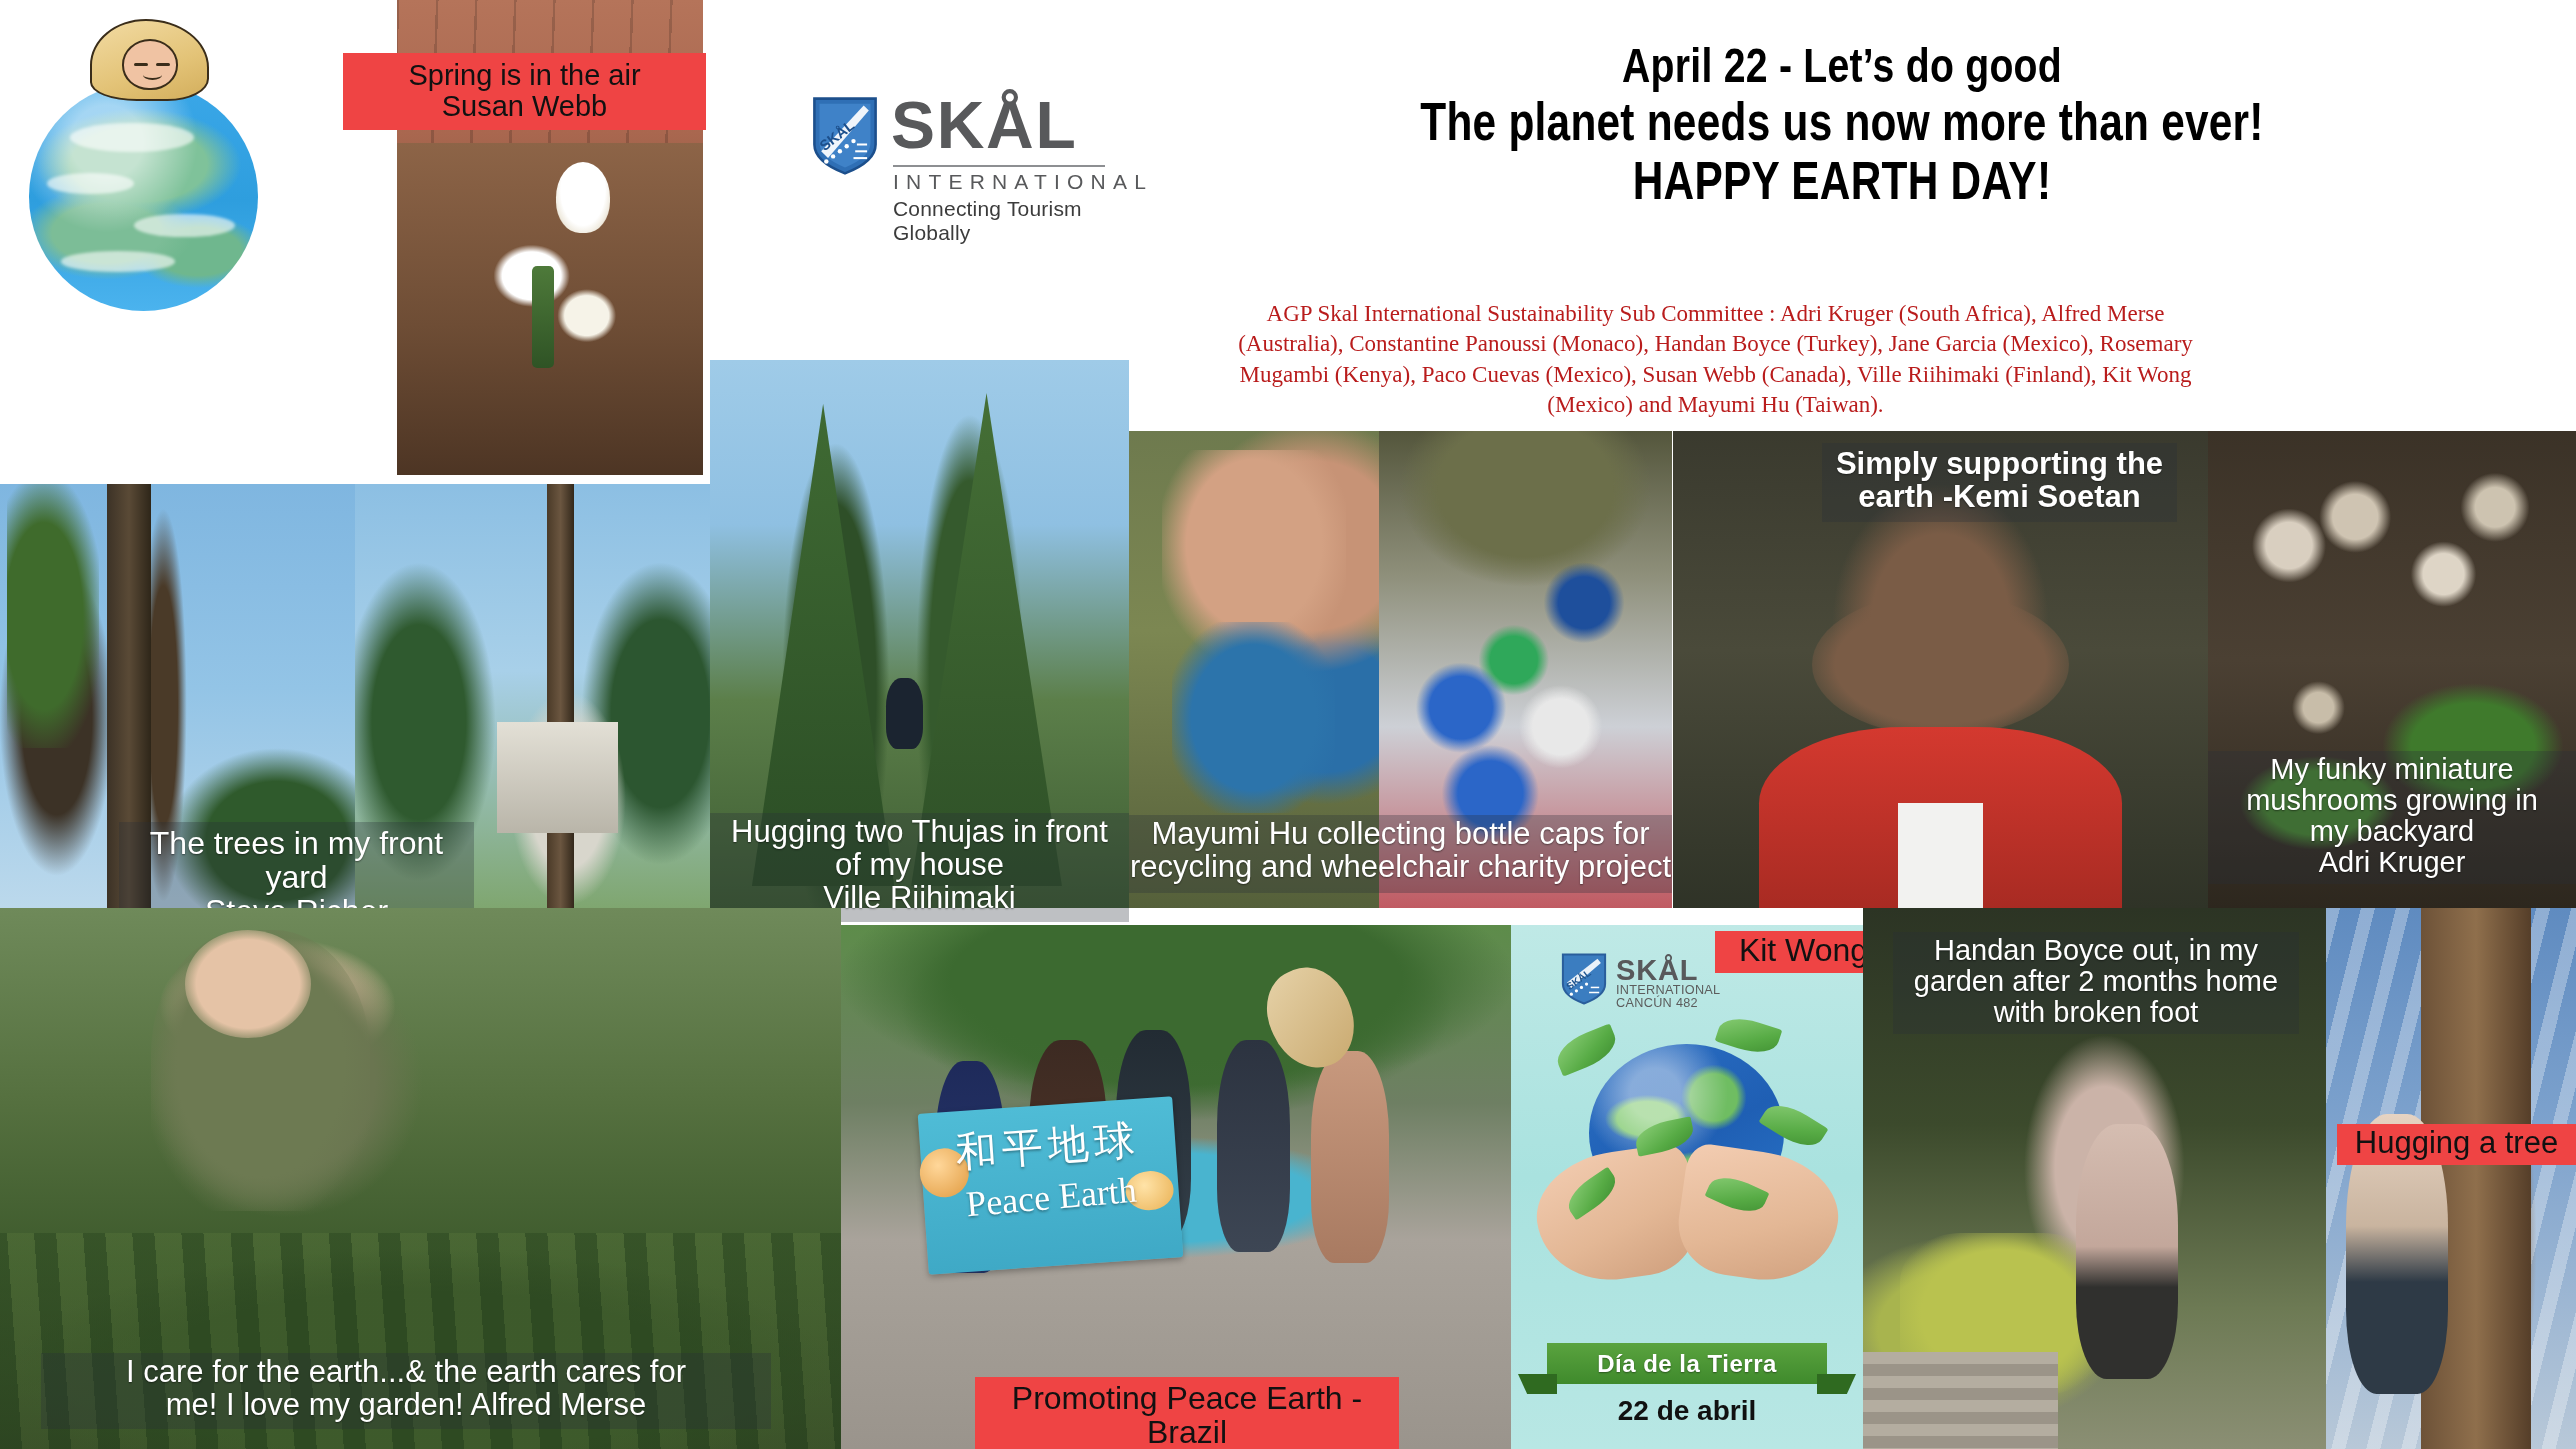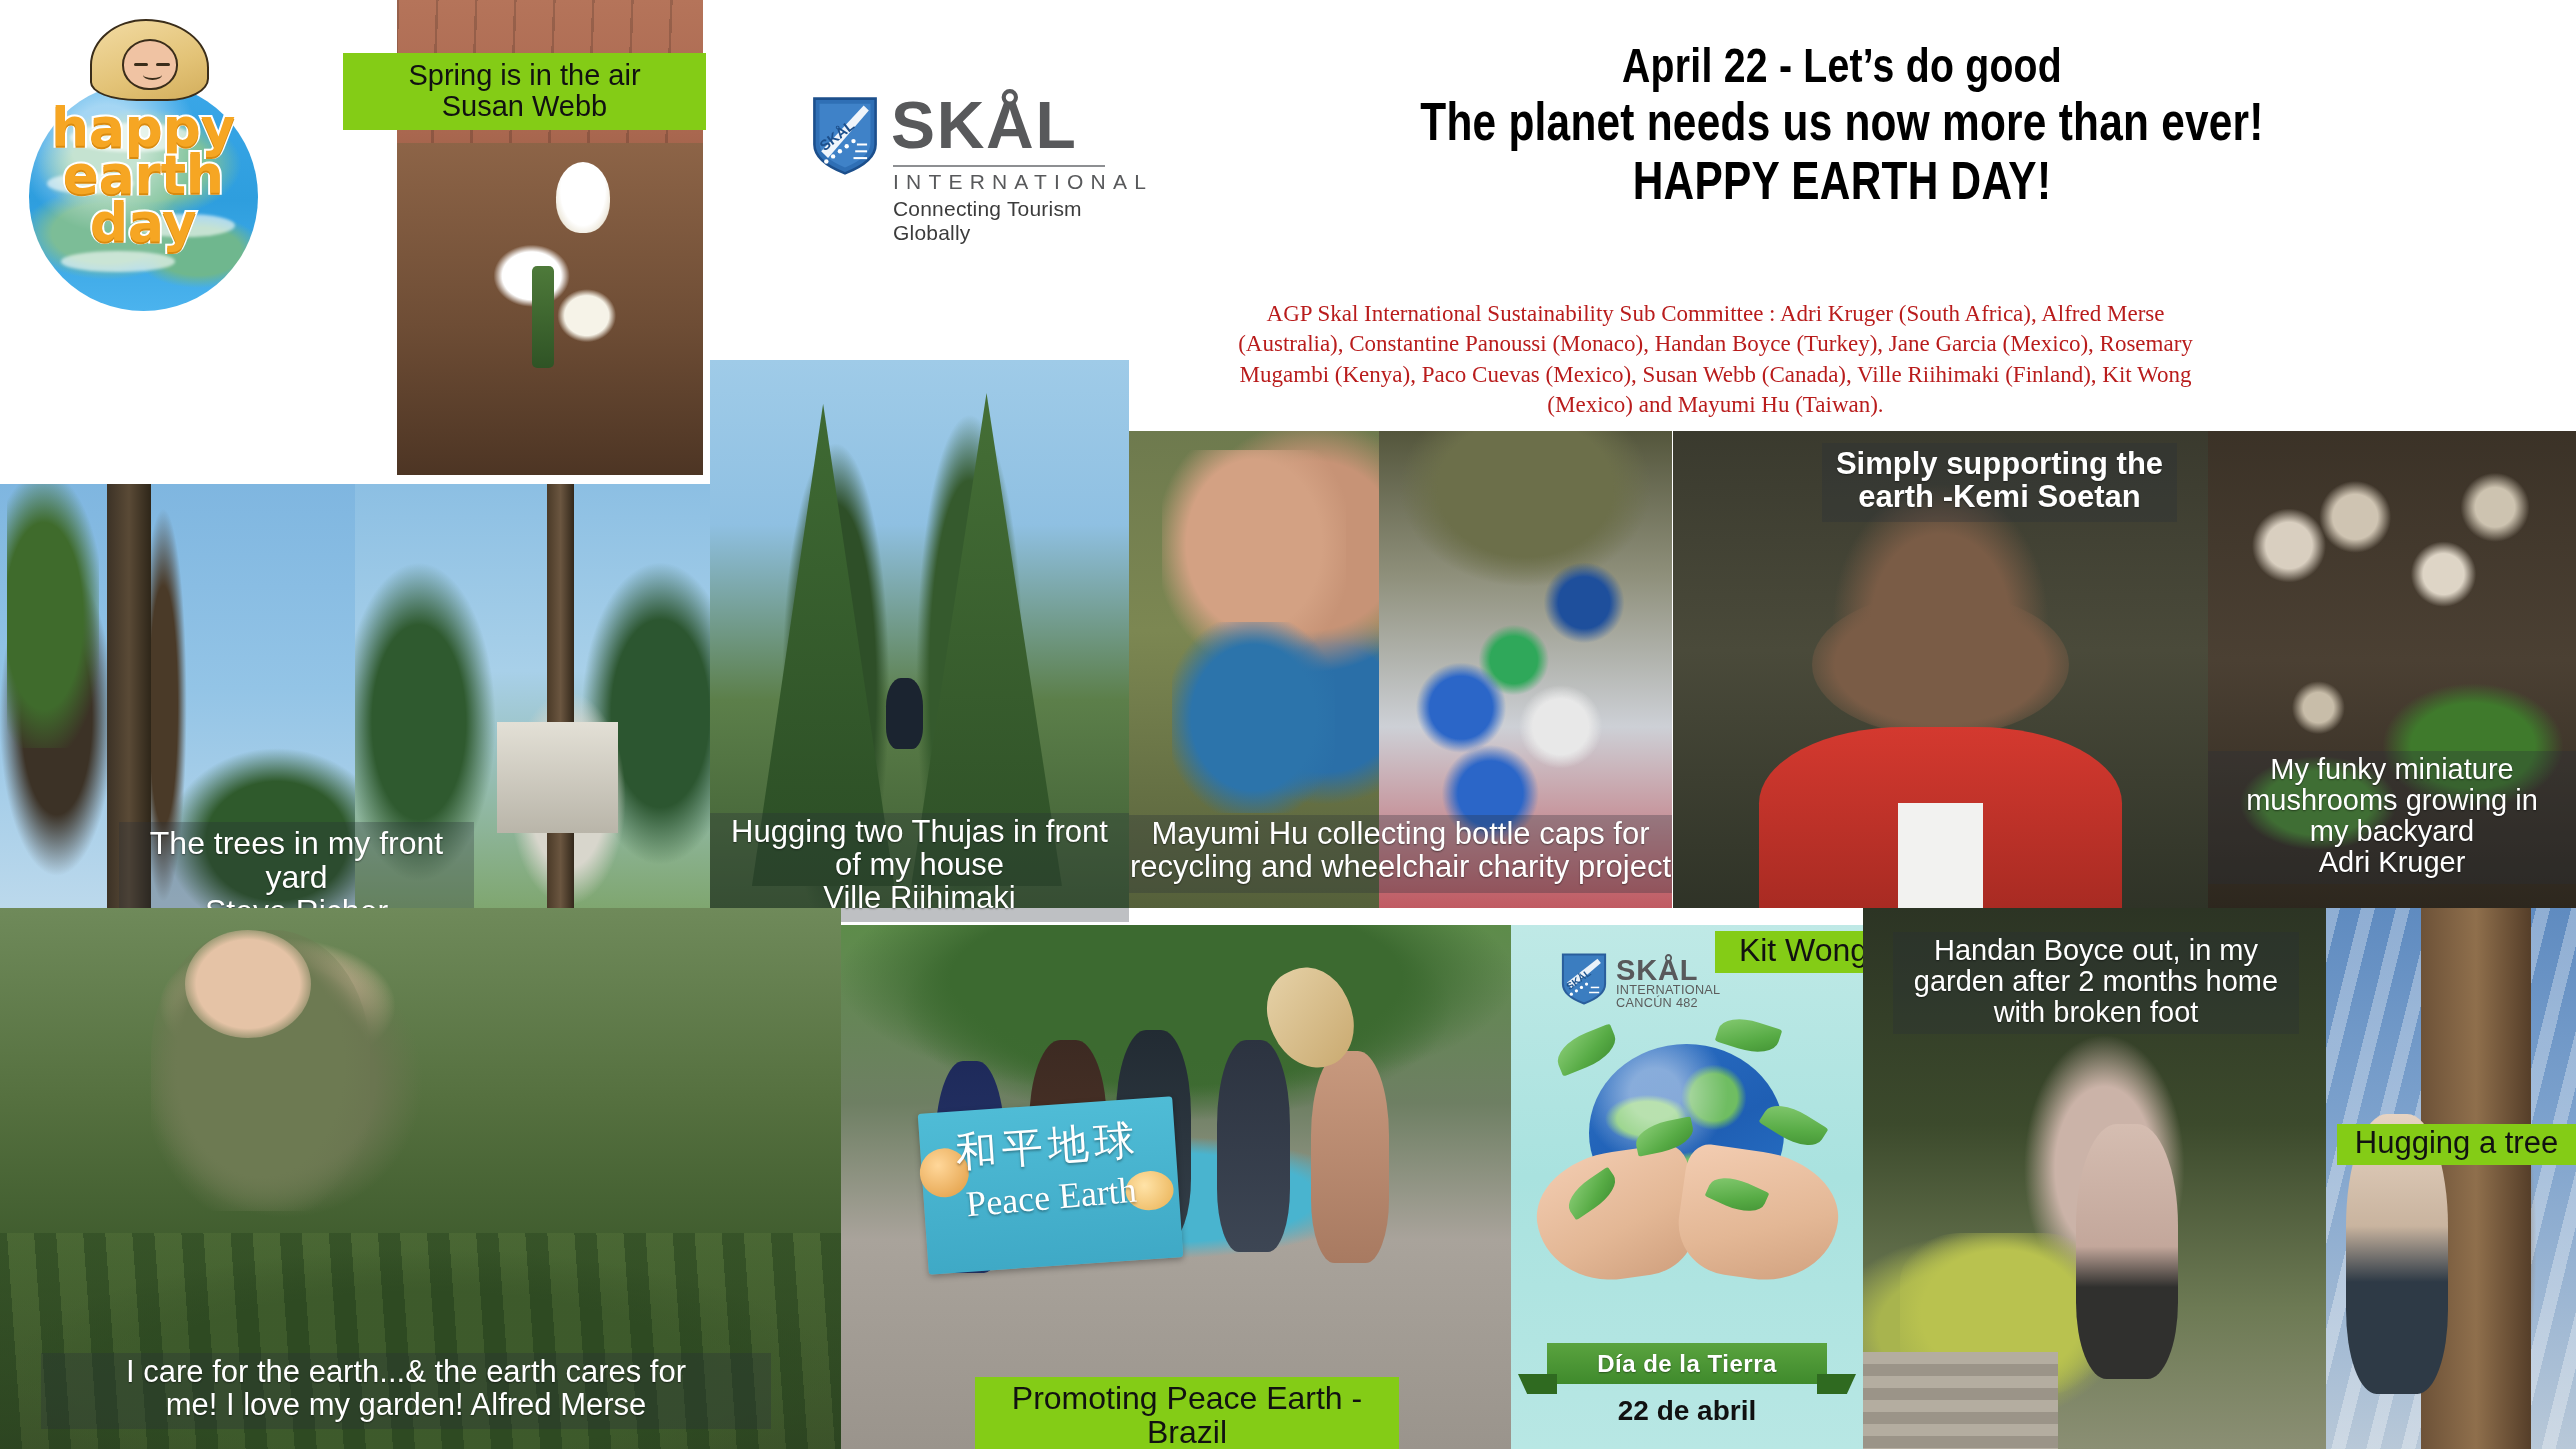--- a/index.html
+++ b/index.html
@@ -24,21 +24,21 @@
     position: absolute;
     color: #ffffff;
     text-align: center;
     line-height: 1.06;
     font-family: "Liberation Sans", sans-serif;
     text-shadow: 0 0.8px 1.7px rgba(0,0,0,.45);
     white-space: pre-line;
   }
   .cap.shade { background: rgba(40,48,56,.30); }
   .cap.boxwhite {
-    background: #84cc16;
+    background: #ef4444;
     color: #111111;
     text-shadow: none;
   }
 
   
   .header-band {
     position: absolute; left: 0; top: 0; width: 2576px; height: 431px;
     background: #ffffff;
   }
   .title-block {
@@ -329,25 +329,20 @@
     <div class="cloud" style="left:46%;top:58%;width:44%;height:10%;"></div>
     <div class="cloud" style="left:14%;top:74%;width:50%;height:9%;"></div>
   </div>
   <div class="he-girl">
     <div class="he-hair"></div>
     <div class="he-face">
       <div class="he-eye" style="left:10.2px;top:22px;"></div>
       <div class="he-eye" style="left:32px;top:22px;"></div>
       <div class="he-smile"></div>
     </div>
-  </div>
-  <div class="he-text">
-    <div class="he-line he-l1">happy</div>
-    <div class="he-line he-l2">earth</div>
-    <div class="he-line he-l3">day</div>
   </div>
 </div>
 
 <div class="skal-logo">
   <svg class="skal-shield" viewBox="0 0 80 96">
     <path d="M4 4 H76 V58 Q76 78 40 92 Q4 78 4 58 Z" fill="#2f6fb5" stroke="#1c4f8c" stroke-width="3"></path>
     <path d="M10 10 H70 V56 Q70 73 40 85 Q10 73 10 56 Z" fill="#3f82c8"></path>
     <path d="M12 66 L62 12 L68 18 L20 74 Z" fill="#ffffff" opacity=".92"></path>
     <g fill="#ffffff">
       <circle cx="18" cy="78" r="2.6"></circle>

